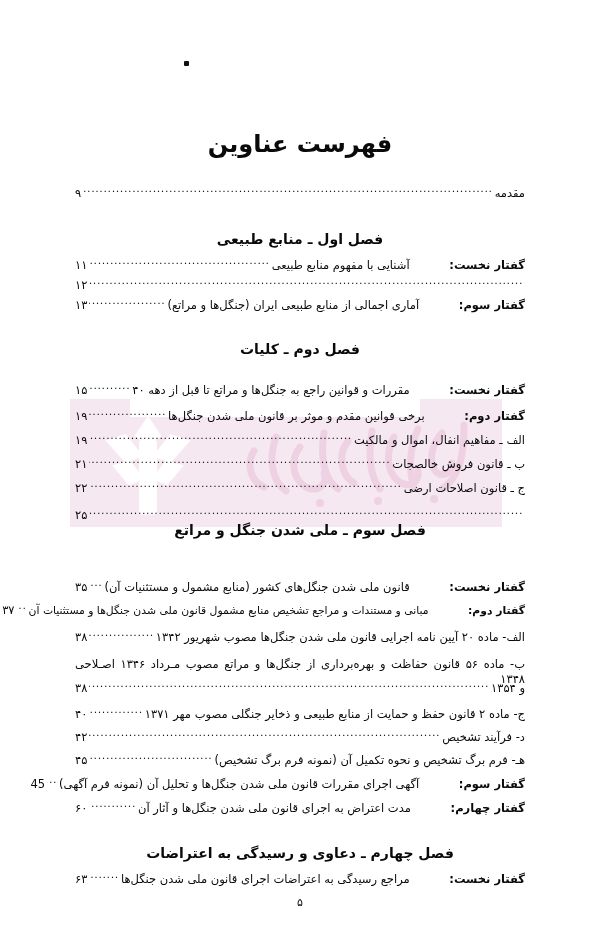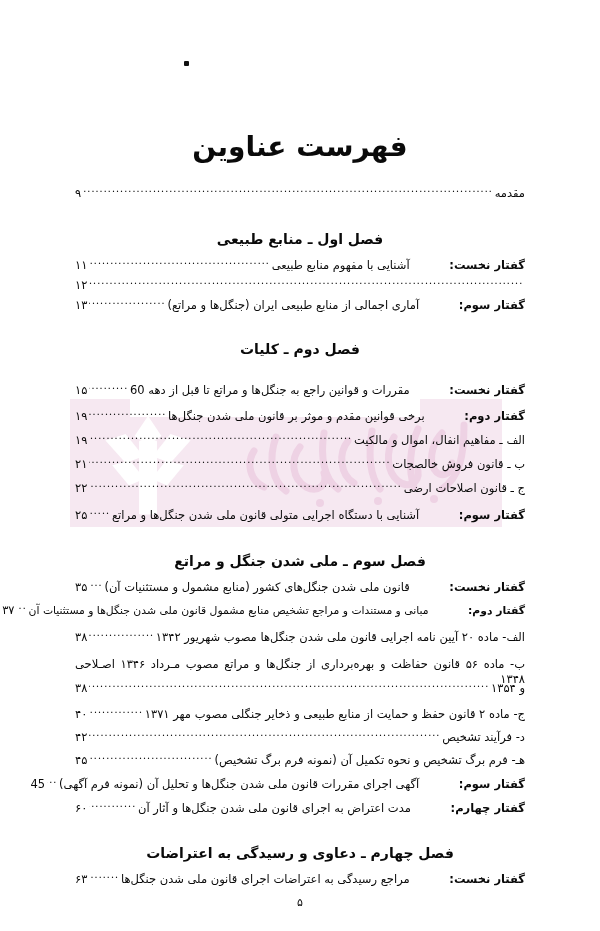--- a/index.html
+++ b/index.html
@@ -77,21 +77,21 @@
     z-index: 2;
   }
 
   
   .doc-title {
     position: absolute;
     top: 130px;
     left: 0;
     right: 0;
     text-align: center;
-    font-size: 28px;
+    font-size: 24px;
     font-weight: bold;
     letter-spacing: 0.5px;
   }
 
   
   .toc-row {
     position: absolute;
     left: 75px;
     right: 75px;
     display: flex;
@@ -238,21 +238,21 @@
 
     <div class="toc-row" style="top:298px;">
       <span class="label"><b class="lead">گفتار سوم:</b> <span>آماری اجمالی از منابع طبیعی ایران (جنگل‌ها و مراتع)</span></span>
       <span class="leader"></span>
       <span class="pageno">۱۳</span>
     </div>
 
     <div class="chapter" style="top:341px;">فصل دوم ـ کلیات</div>
 
     <div class="toc-row" style="top:383px;">
-      <span class="label"><b class="lead">گفتار نخست:</b> <span>مقررات و قوانین راجع به جنگل‌ها و مراتع تا قبل از دهه 60</span></span>
+      <span class="label"><b class="lead">گفتار نخست:</b> <span>مقررات و قوانین راجع به جنگل‌ها و مراتع تا قبل از دهه ۴۰</span></span>
       <span class="leader"></span>
       <span class="pageno">۱۵</span>
     </div>
 
     <div class="toc-row" style="top:409px;">
       <span class="label"><b class="lead">گفتار دوم:</b> <span>برخی قوانین مقدم و موثر بر قانون ملی شدن جنگل‌ها</span></span>
       <span class="leader"></span>
       <span class="pageno">۱۹</span>
     </div>
 
@@ -268,26 +268,25 @@
       <span class="pageno">۲۱</span>
     </div>
 
     <div class="toc-row" style="top:481px;">
       <span class="label"><span>ج ـ قانون اصلاحات ارضی</span></span>
       <span class="leader"></span>
       <span class="pageno">۲۲</span>
     </div>
 
     <div class="toc-row" style="top:508px;">
-      <span class="label"><b class="lead">گفتار سوم:</b> <span>آشنایی با دستگاه اجرایی متولی قانون ملی شدن جنگل‌ها و مراتع</span></span>
       <span class="leader"></span>
       <span class="pageno">۲۵</span>
     </div>
 
-    <div class="chapter" style="top:553px;">فصل سوم ـ ملی شدن جنگل و مراتع</div>
+    <div class="chapter" style="top:522px;">فصل سوم ـ ملی شدن جنگل و مراتع</div>
 
     <div class="toc-row" style="top:580px;">
       <span class="label"><b class="lead">گفتار نخست:</b> <span>قانون ملی شدن جنگل‌های کشور (منابع مشمول و مستثنیات آن)</span></span>
       <span class="leader"></span>
       <span class="pageno">۳۵</span>
     </div>
 
     <div class="toc-row" style="top:603px; font-size:10.8px;">
       <span class="label"><b class="lead">گفتار دوم:</b> <span>مبانی و مستندات و مراجع تشخیص منابع مشمول قانون ملی شدن جنگل‌ها و مستثنیات آن</span></span>
       <span class="leader"></span>

